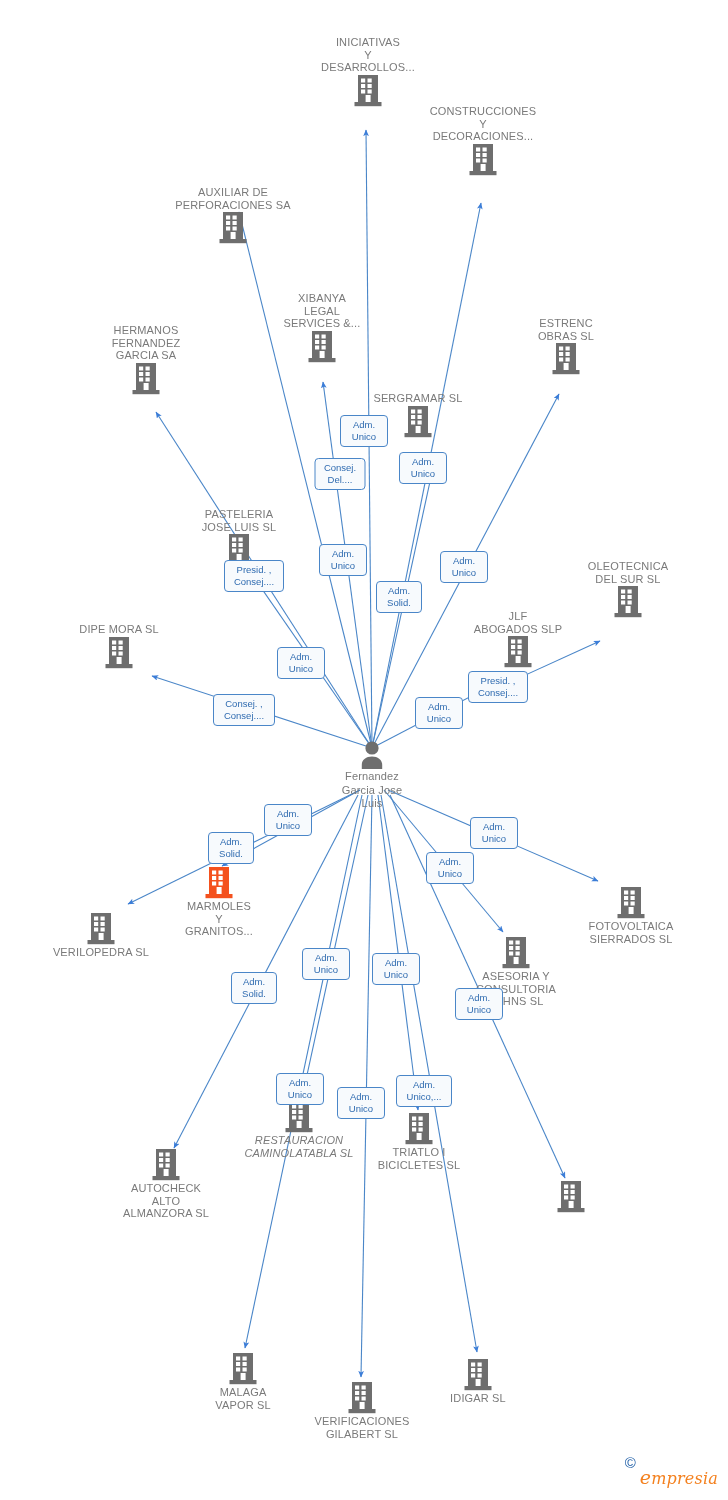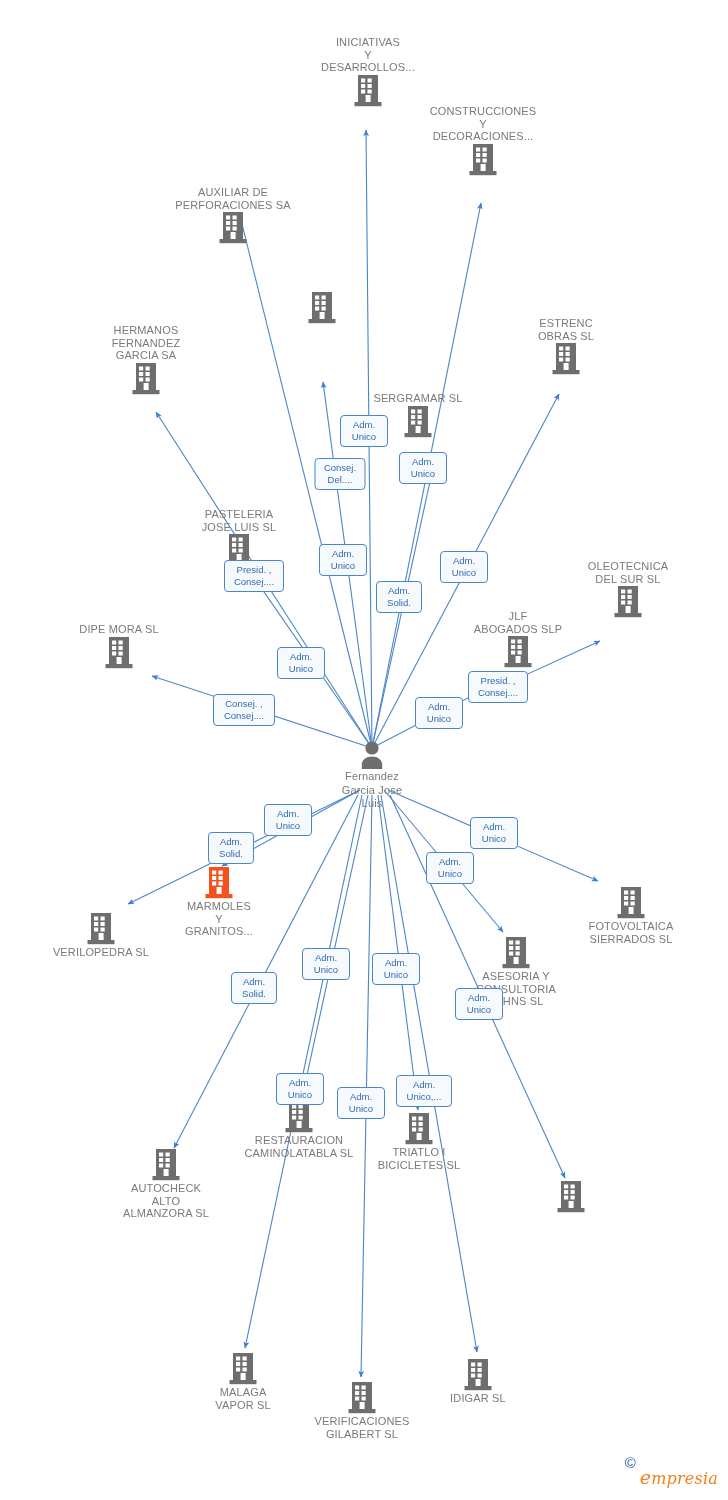--- a/index.html
+++ b/index.html
@@ -108,21 +108,23 @@
             <rect x="4" y="0" width="20" height="27" fill="#6e6e6e"></rect>
             <rect x="0.5" y="27" width="27" height="4.2" fill="#6e6e6e"></rect>
             <rect x="7" y="3.5" width="4.2" height="4" fill="#ffffff"></rect>
             <rect x="7" y="9" width="4.2" height="4" fill="#ffffff"></rect>
             <rect x="7" y="14.5" width="4.2" height="4" fill="#ffffff"></rect>
             <rect x="13.5" y="3.5" width="4.2" height="4" fill="#ffffff"></rect>
             <rect x="13.5" y="9" width="4.2" height="4" fill="#ffffff"></rect>
             <rect x="13.5" y="14.5" width="4.2" height="4" fill="#ffffff"></rect>
             <rect x="11.6" y="20" width="5" height="7" fill="#ffffff"></rect>
           </svg></span></div>
-      <div class="node cap-above" style="left: 322px; top: 292px;"><span><svg class="ico" width="28" height="32" viewBox="0 0 28 32" aria-hidden="true">
+      <div class="node cap-above" style="left: 322px; top: 292px;"><span class="cap">XIBANYA
+LEGAL
+SERVICES &amp;...</span><span><svg class="ico" width="28" height="32" viewBox="0 0 28 32" aria-hidden="true">
             <rect x="4" y="0" width="20" height="27" fill="#6e6e6e"></rect>
             <rect x="0.5" y="27" width="27" height="4.2" fill="#6e6e6e"></rect>
             <rect x="7" y="3.5" width="4.2" height="4" fill="#ffffff"></rect>
             <rect x="7" y="9" width="4.2" height="4" fill="#ffffff"></rect>
             <rect x="7" y="14.5" width="4.2" height="4" fill="#ffffff"></rect>
             <rect x="13.5" y="3.5" width="4.2" height="4" fill="#ffffff"></rect>
             <rect x="13.5" y="9" width="4.2" height="4" fill="#ffffff"></rect>
             <rect x="13.5" y="14.5" width="4.2" height="4" fill="#ffffff"></rect>
             <rect x="11.6" y="20" width="5" height="7" fill="#ffffff"></rect>
           </svg></span></div>
@@ -251,21 +253,21 @@
             <rect x="7" y="3.5" width="4.2" height="4" fill="#ffffff"></rect>
             <rect x="7" y="9" width="4.2" height="4" fill="#ffffff"></rect>
             <rect x="7" y="14.5" width="4.2" height="4" fill="#ffffff"></rect>
             <rect x="13.5" y="3.5" width="4.2" height="4" fill="#ffffff"></rect>
             <rect x="13.5" y="9" width="4.2" height="4" fill="#ffffff"></rect>
             <rect x="13.5" y="14.5" width="4.2" height="4" fill="#ffffff"></rect>
             <rect x="11.6" y="20" width="5" height="7" fill="#ffffff"></rect>
           </svg></span><span class="cap">ASESORIA Y
 CONSULTORIA
 JOHNS SL</span></div>
-      <div class="node" style="left: 299px; top: 1101px;"><span><svg class="ico" width="28" height="32" viewBox="0 0 28 32" aria-hidden="true">
+      <div class="node" style="left: 299px; top: 1101px; font-style: italic;"><span><svg class="ico" width="28" height="32" viewBox="0 0 28 32" aria-hidden="true">
             <rect x="4" y="0" width="20" height="27" fill="#6e6e6e"></rect>
             <rect x="0.5" y="27" width="27" height="4.2" fill="#6e6e6e"></rect>
             <rect x="7" y="3.5" width="4.2" height="4" fill="#ffffff"></rect>
             <rect x="7" y="9" width="4.2" height="4" fill="#ffffff"></rect>
             <rect x="7" y="14.5" width="4.2" height="4" fill="#ffffff"></rect>
             <rect x="13.5" y="3.5" width="4.2" height="4" fill="#ffffff"></rect>
             <rect x="13.5" y="9" width="4.2" height="4" fill="#ffffff"></rect>
             <rect x="13.5" y="14.5" width="4.2" height="4" fill="#ffffff"></rect>
             <rect x="11.6" y="20" width="5" height="7" fill="#ffffff"></rect>
           </svg></span><span class="cap">RESTAURACION

